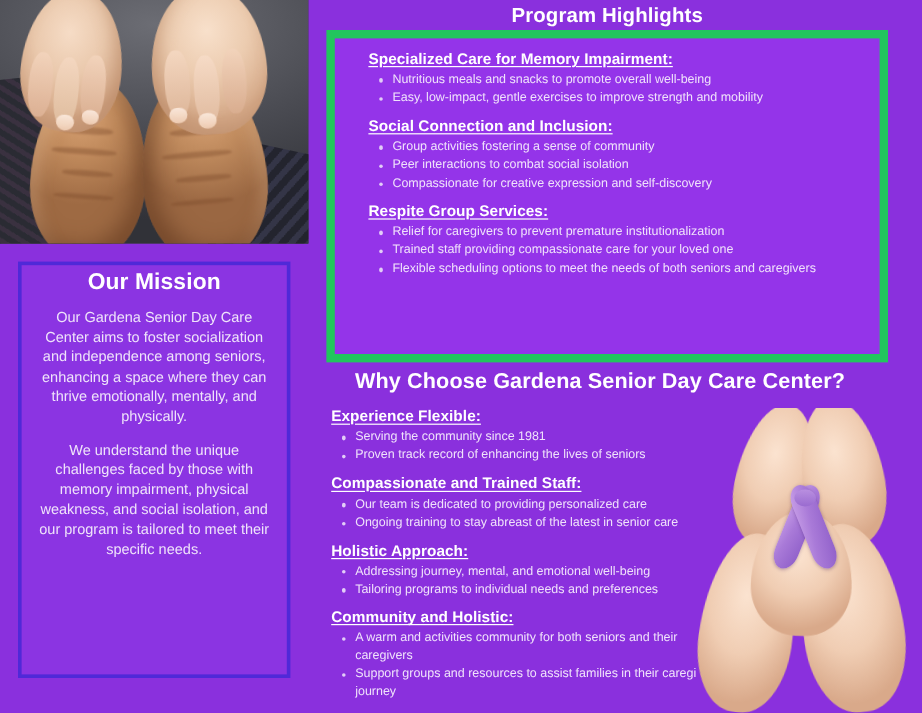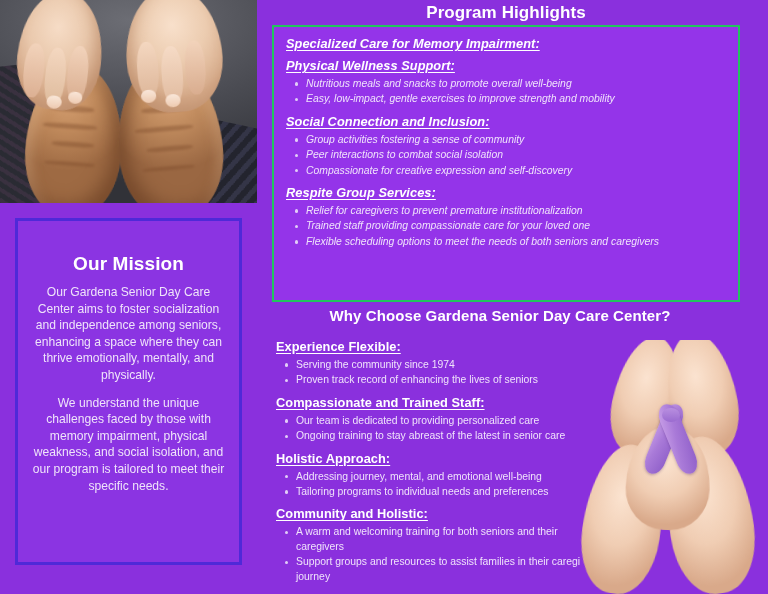--- a/index.html
+++ b/index.html
@@ -92,21 +92,21 @@
     opacity: .95;
   }
 
   
   .mission {
     position: absolute;
     left: 15px; top: 218px;
     width: 227px; height: 347px;
     background: #8b34e2;
     border: 3px solid #4f29d8;
-    padding: 32px 14px 10px;
+    padding: 4px 14px 10px;
     text-align: center;
     color: #f3e9fb;
   }
   .mission h2 {
     font-size: 19px;
     font-weight: 700;
     color: #ffffff;
     letter-spacing: .1px;
     margin-bottom: 9px;
   }
@@ -124,29 +124,28 @@
     left: 270px; top: 3px; width: 472px;
     text-align: center;
     font-size: 17px; font-weight: 700; color: #fff;
     letter-spacing: .1px;
   }
   .highlight-box {
     position: absolute;
     left: 272px; top: 25px;
     width: 468px; height: 277px;
     background: #9434e9;
-    border: 2px solid #22c55e;
-    padding: 6px 10px 4px 12px;
-    font-style: italic;
+    border: 7px solid #22c55e;
+    padding: 6px 10px 4px 28px;
   }
   .why-title {
     position: absolute;
     left: 270px; top: 307px; width: 460px;
     text-align: center;
-    font-size: 15px; font-weight: 700; color: #fff;
+    font-size: 18px; font-weight: 700; color: #fff;
     letter-spacing: .1px;
   }
   .why-body {
     position: absolute;
     left: 276px; top: 332px;
     width: 330px;
   }
 
   h3.sec {
     font-size: 12.8px;
@@ -258,21 +257,20 @@
     <h2>Our Mission</h2>
     <p>Our Gardena Senior Day Care Center aims to foster socialization and independence among seniors, enhancing a space where they can thrive emotionally, mentally, and physically.</p>
     <p>We understand the unique challenges faced by those with memory impairment, physical weakness, and social isolation, and our program is tailored to meet their specific needs.</p>
   </div>
 
   <div class="prog-title">Program Highlights</div>
 
   <div class="highlight-box">
     <h3 class="sec">Specialized Care for Memory Impairment:</h3>
 
-    <h3 class="sec">Physical Wellness Support:</h3>
     <ul class="pts">
       <li>Nutritious meals and snacks to promote overall well-being</li>
       <li>Easy, low-impact, gentle exercises to improve strength and mobility</li>
     </ul>
 
     <h3 class="sec">Social Connection and Inclusion:</h3>
     <ul class="pts">
       <li>Group activities fostering a sense of community</li>
       <li>Peer interactions to combat social isolation</li>
       <li>Compassionate for creative expression and self-discovery</li>
@@ -284,39 +282,39 @@
       <li>Trained staff providing compassionate care for your loved one</li>
       <li>Flexible scheduling options to meet the needs of both seniors and caregivers</li>
     </ul>
   </div>
 
   <div class="why-title">Why Choose Gardena Senior Day Care Center?</div>
 
   <div class="why-body">
     <h3 class="sec">Experience Flexible:</h3>
     <ul class="pts">
-      <li>Serving the community since 1974</li>
+      <li>Serving the community since 1981</li>
       <li>Proven track record of enhancing the lives of seniors</li>
     </ul>
 
     <h3 class="sec">Compassionate and Trained Staff:</h3>
     <ul class="pts">
       <li>Our team is dedicated to providing personalized care</li>
       <li>Ongoing training to stay abreast of the latest in senior care</li>
     </ul>
 
     <h3 class="sec">Holistic Approach:</h3>
     <ul class="pts">
       <li>Addressing journey, mental, and emotional well-being</li>
       <li>Tailoring programs to individual needs and preferences</li>
     </ul>
 
     <h3 class="sec">Community and Holistic:</h3>
     <ul class="pts">
-      <li>A warm and welcoming training for both seniors and their caregivers</li>
+      <li>A warm and activities community for both seniors and their caregivers</li>
       <li>Support groups and resources to assist families in their caregiving journey</li>
     </ul>
   </div>
 
   <div class="photo-ribbon">
     <div class="pr-hand" style="left:34px;top:-4px;width:64px;height:120px;transform:rotate(12deg);"></div>
     <div class="pr-hand" style="left:88px;top:-8px;width:68px;height:124px;transform:rotate(-10deg);"></div>
     <div class="pr-hand" style="left:4px;top:104px;width:78px;height:150px;transform:rotate(8deg);"></div>
     <div class="pr-hand" style="left:88px;top:96px;width:84px;height:158px;transform:rotate(-8deg);"></div>
     <div class="pr-hand" style="left:46px;top:86px;width:84px;height:104px;transform:rotate(2deg);"></div>

